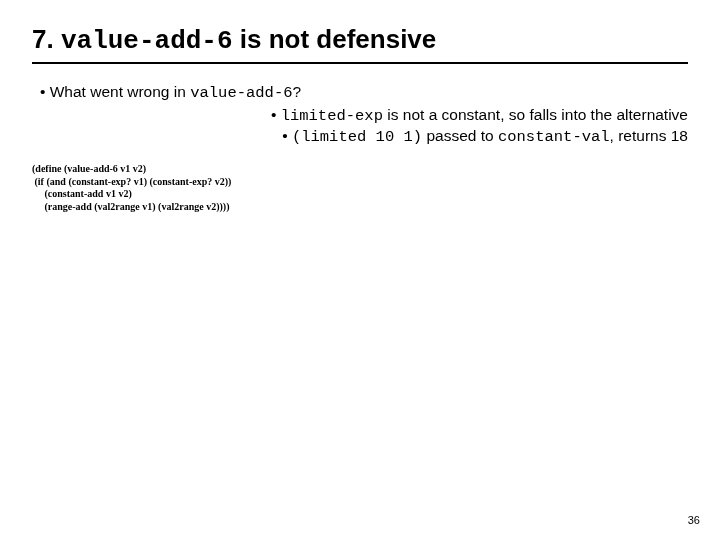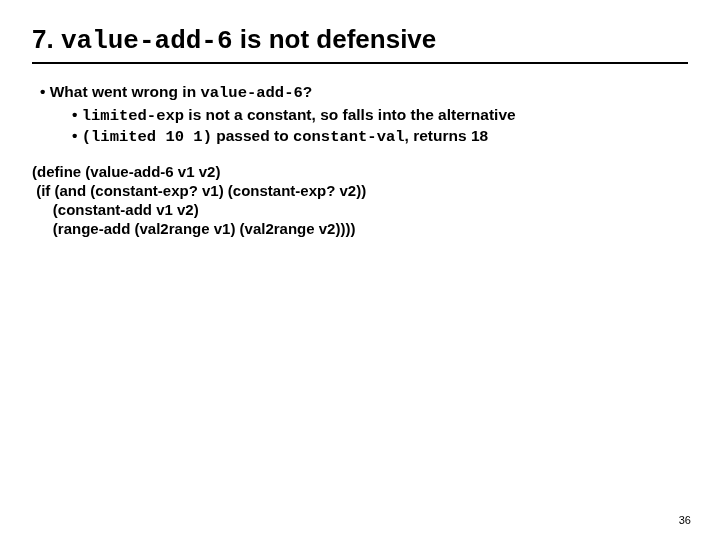--- a/index.html
+++ b/index.html
@@ -27,47 +27,47 @@
   }
   .title .mono {
     font-family: "Courier New", Courier, monospace;
   }
   ul.outer {
     list-style: none;
     padding-left: 8px;
     margin: 0 0 16px 0;
     font-size: 15.5px;
     line-height: 1.3;
-    font-weight: bold;
   }
   ul.outer > li::before {
     content: "• ";
   }
   ul.inner {
     list-style: none;
     padding-left: 32px;
     margin: 2px 0 0 0;
+    text-align: right;
   }
   ul.inner > li::before {
     content: "• ";
   }
   .mono {
     font-family: "Courier New", Courier, monospace;
   }
   pre.code {
-    font-family: Liberation Sans, sans-serif;
+    font-family: Liberation Serif, serif;
     font-weight: bold;
-    font-size: 15px;
+    font-size: 10px;
     line-height: 1.25;
     white-space: pre;
     margin: 10px 0 0 0;
   }
   .pagenum {
     position: absolute;
-    right: 29px;
+    right: 20px;
     bottom: 14px;
     font-size: 11px;
     color: #000;
   }
 </style>
 </head>
 <body>
 
 <div class="slide">
 

